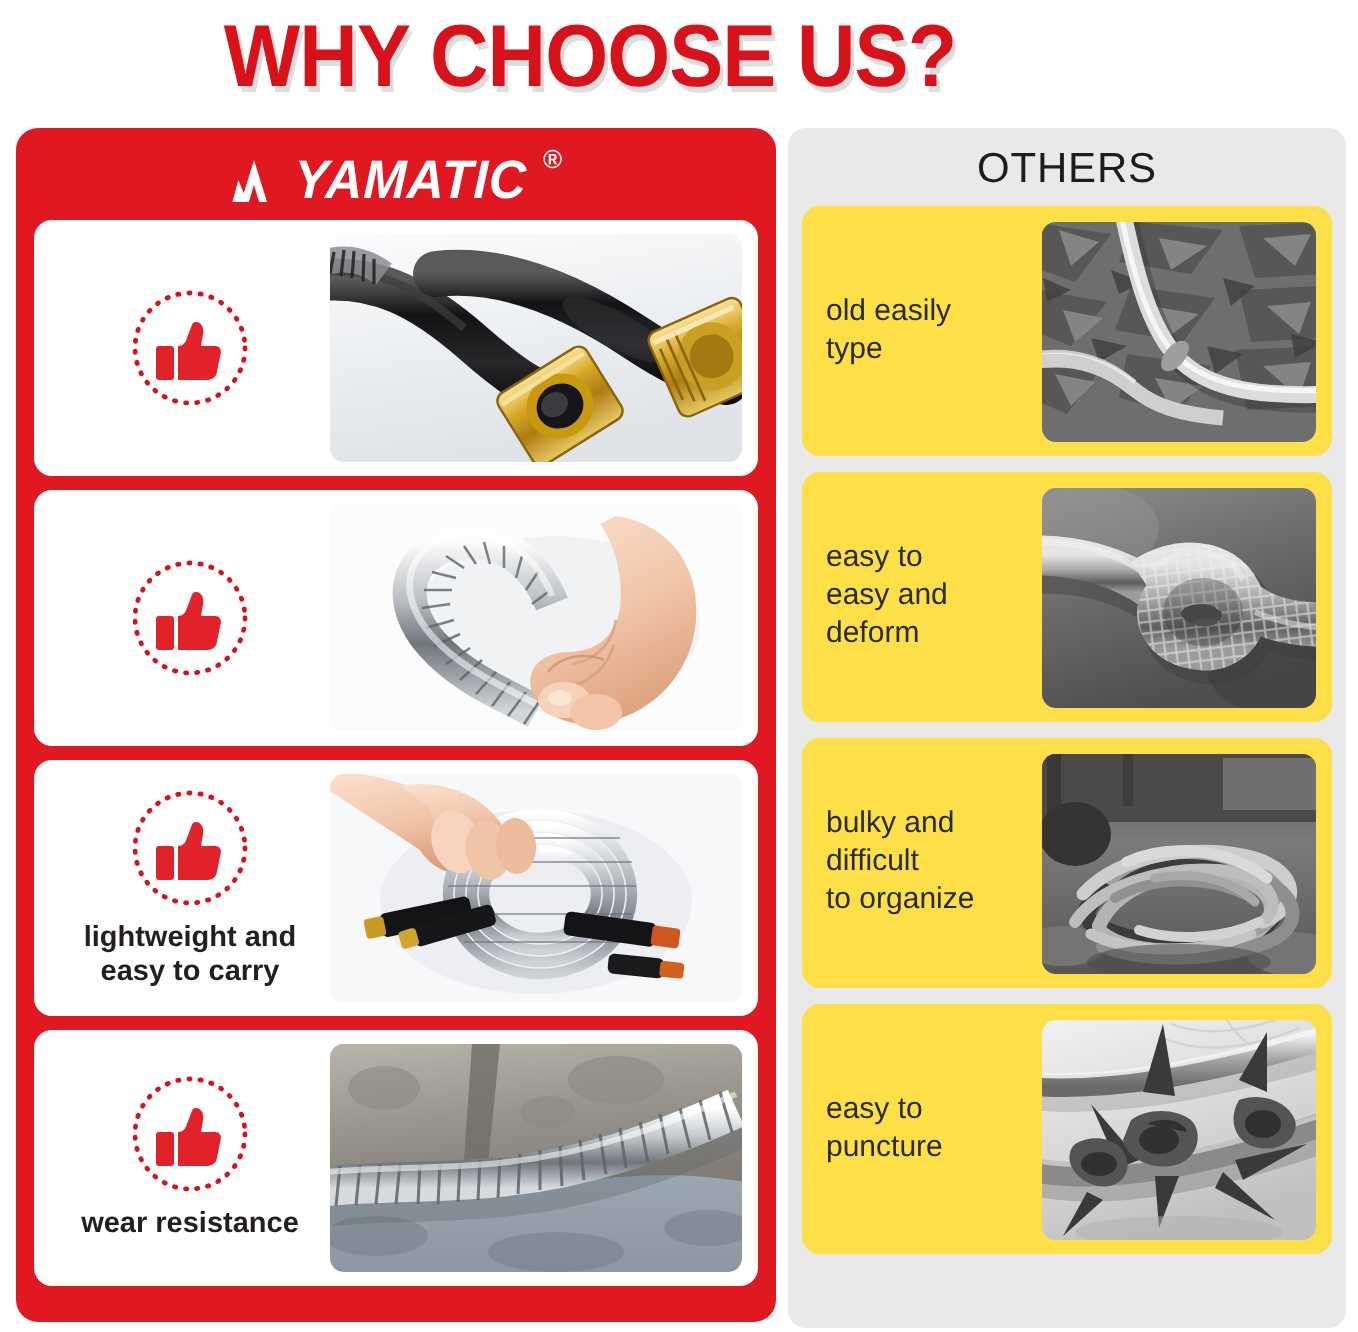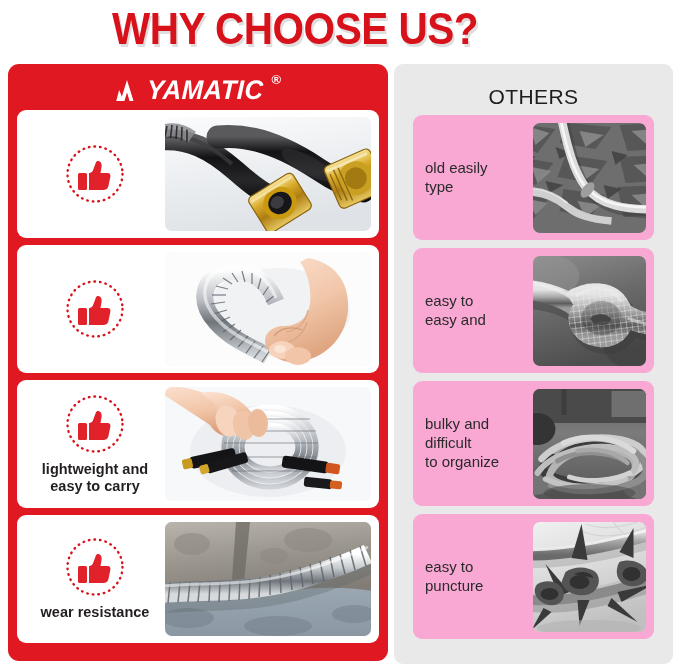--- a/index.html
+++ b/index.html
@@ -120,41 +120,41 @@
 
   
   .others-panel {
     position: absolute;
     left: 394px;
     top: 6px;
     width: 279px;
     height: 600px;
     background: #e9e9e9;
     border-radius: 9px;
-    padding: 15px;
+    padding: 3px;
   }
   .others-title-row {
     height: 36px;
     display: flex;
     align-items: center;
     justify-content: center;
   }
   .others-title {
     font-size: 21px;
     color: #1d1d1d;
     letter-spacing: 0.4px;
   }
   .others-list {
     display: flex;
     flex-direction: column;
     gap: 8px;
     padding: 0 4px;
   }
   .other-card {
-    background: #f9a8d4;
+    background: #fde047;
     border-radius: 9px;
     height: 125px;
     display: flex;
     align-items: center;
     padding: 7px 8px;
     overflow: hidden;
   }
   .other-label {
     width: 112px;
     flex: 0 0 112px;
@@ -546,20 +546,21 @@
             <path d="M0 70 C24 66 40 74 52 84 C62 92 74 96 96 98" stroke="#cfcfcf" stroke-width="7.5" fill="none"></path>
             <path d="M0 66 C24 62 40 70 52 80" stroke="#f2f2f2" stroke-width="2.2" fill="none" opacity="0.7"></path>
           </svg>
         </div>
       </div>
 
       <div class="other-card">
         <div class="other-label">
           <div>easy to</div>
           <div>easy and</div>
+          <div>deform</div>
         </div>
         <div class="other-photo">
           <svg viewBox="0 0 148 110" preserveAspectRatio="xMidYMid slice">
             <defs>
               <linearGradient id="knotbg" x1="0" y1="0" x2="0.4" y2="1">
                 <stop offset="0" stop-color="#8f8f8f"></stop>
                   <stop offset="0.5" stop-color="#6b6b6b"></stop>
                 <stop offset="1" stop-color="#4e4e4e"></stop>
               </linearGradient>
               <linearGradient id="hoseG" x1="0" y1="0" x2="0" y2="1">

